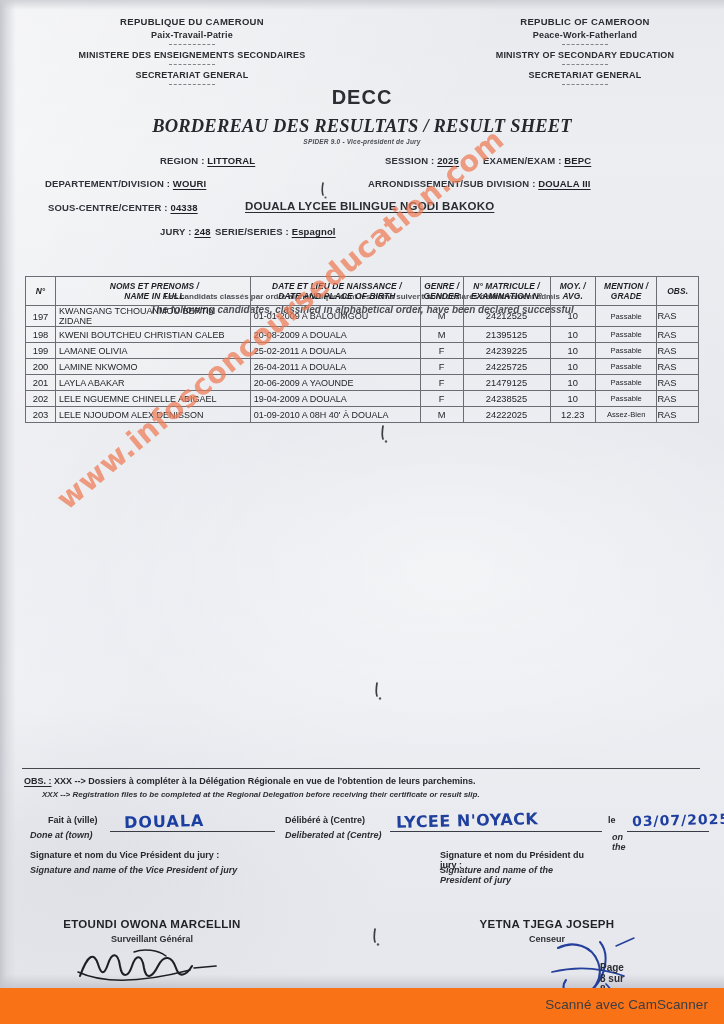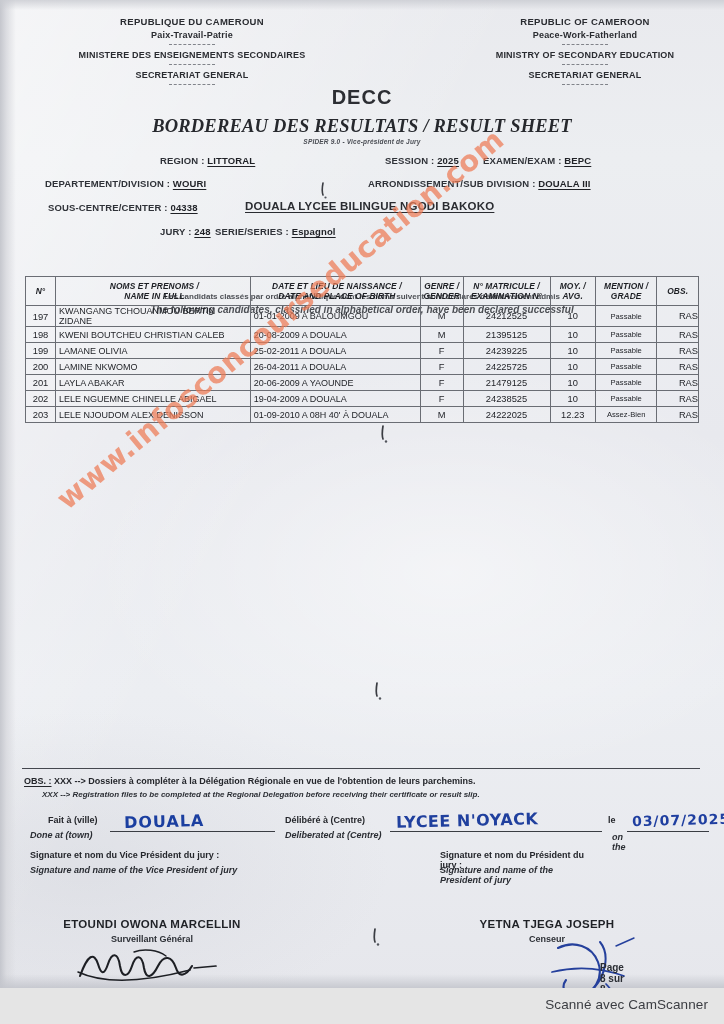--- a/index.html
+++ b/index.html
@@ -157,21 +157,21 @@
     line-height: 1.25;
     letter-spacing: .1px;
   }
   .c-num   { width: 30px;  text-align: center; }
   .c-name  { width: 200px; text-align: left;  padding-left: 3px !important; }
   .c-dob   { width: 174px; text-align: left;  padding-left: 3px !important; }
   .c-gen   { width: 42px;  text-align: center; }
   .c-mat   { width: 88px;  text-align: center; }
   .c-moy   { width: 46px;  text-align: center; }
   .c-ment  { width: 62px;  text-align: center; font-size: 7.6px; }
-  .c-obs   { width: 42px;  text-align: right; }
+  .c-obs   { width: 42px;  text-align: left; }
   td.c-num { font-size: 9.4px; }
   td.c-name, td.c-dob { font-size: 9px; }
   td.c-mat, td.c-moy { font-size: 9.3px; }
   td.c-gen, td.c-obs { font-size: 9.3px; }
 
   
   .hr-foot {
     position: absolute; left: 22px; top: 768px; width: 678px;
     border-top: 1.4px solid #44474e;
   }
@@ -262,21 +262,21 @@
     white-space: nowrap;
     pointer-events: none;
     letter-spacing: .5px;
   }
 
   
   #camscanner {
     position: absolute;
     left: 0; top: 988px;
     width: 724px; height: 36px;
-    background: #e5e5e5;
+    background: #f97316;
   }
   #camscanner .cs-text {
     position: absolute;
     right: 16px; top: 9px;
     font-size: 13.5px;
     color: #3b3d42;
     letter-spacing: .1px;
   }
 </style>
 </head>

